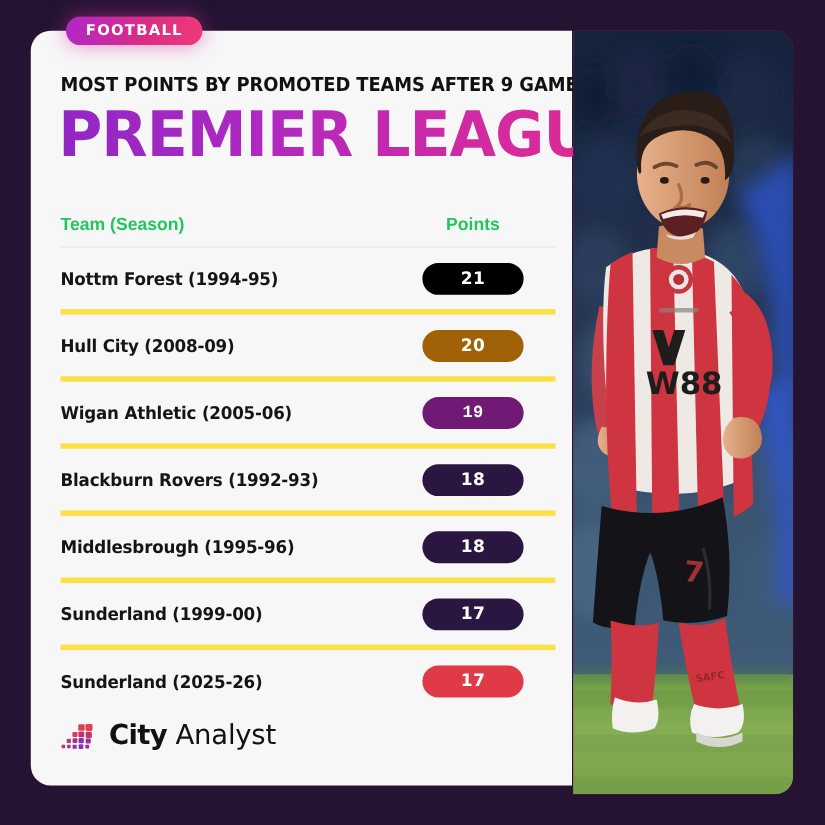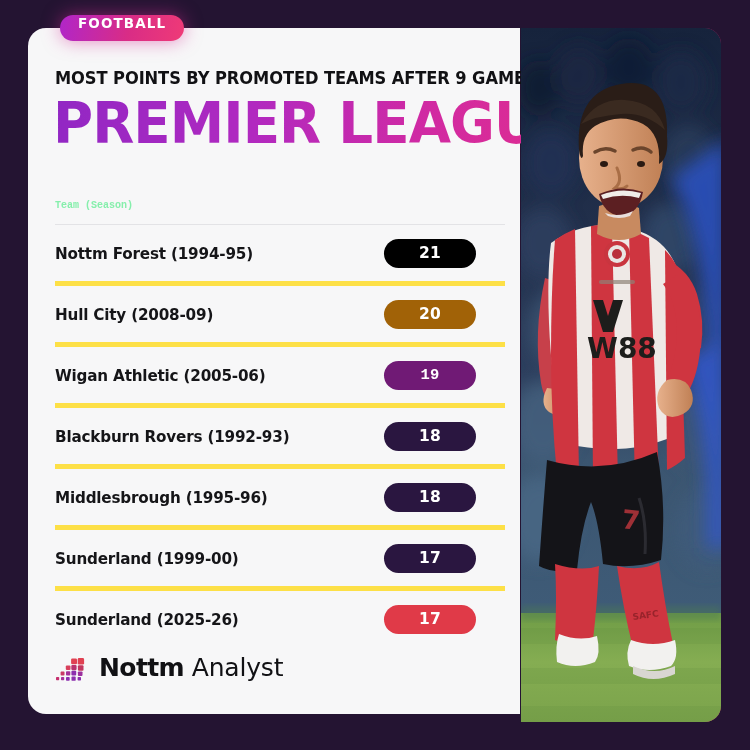--- a/index.html
+++ b/index.html
@@ -36,21 +36,21 @@
   }
 
   
   .badge {
     position: absolute;
     left: 60px;
     top: 15px;
     height: 26px;
     padding: 0 18px;
     display: flex;
-    align-items: flex-start;
+    align-items: center;
     justify-content: center;
     border-radius: 13px;
     background: linear-gradient(100deg, #b026c9 0%, #d92c86 55%, #ef3a77 100%);
     box-shadow: 0 0 18px rgba(214,44,150,0.55);
     z-index: 6;
   }
   .badge-text {
     color: #ffffff;
     font-size: 13.5px;
     font-weight: 700;
@@ -98,24 +98,24 @@
     top: 186px;
     width: 450px;
   }
   .thead {
     display: flex;
     align-items: center;
     height: 38px;
     border-bottom: 1px solid #e3e3e6;
   }
   .th {
-    font-size: 10px;
-    font-weight: 700;
-    color: #86efac;
-    font-family: Liberation Mono, monospace;
+    font-size: 16px;
+    font-weight: 700;
+    color: #22c55e;
+    font-family: Liberation Sans, sans-serif;
   }
   .th.team { flex: 1 1 auto; }
   .th.points {
     width: 150px;
     text-align: center;
     flex: 0 0 150px;
   }
 
   .row {
     display: flex;
@@ -203,20 +203,21 @@
   <div class="badge">
     <span class="badge-text">FOOTBALL</span>
   </div>
 
   <div class="kicker">MOST POINTS BY PROMOTED TEAMS AFTER 9 GAMES</div>
   <div class="headline">PREMIER LEAGUE</div>
 
   <div class="table">
     <div class="thead">
       <div class="th team">Team (Season)</div>
+      <div class="th points">Points</div>
     </div>
 
     <div class="row">
       <div class="cell-team">Nottm Forest (1994-95)</div>
       <div class="cell-points">
         <span class="pill" style="background: #000000;">21</span>
       </div>
     </div>
 
     <div class="row">
@@ -275,21 +276,21 @@
         <rect x="10.8" y="13.4" width="4.7" height="4.7" rx="1" fill="#d8405c"></rect>
         <rect x="16.3" y="12.9" width="5.3" height="5.3" rx="1.1" fill="#b8346f"></rect>
         <rect x="16.1" y="6.4" width="5.9" height="5.9" rx="1.2" fill="#e04152"></rect>
         <rect x="22.7" y="6.1" width="6.4" height="6.4" rx="1.3" fill="#e04152"></rect>
         <rect x="22.9" y="13.2" width="5.6" height="5.6" rx="1.1" fill="#c2365f"></rect>
         <rect x="22.9" y="19.4" width="4.6" height="4.6" rx="0.9" fill="#9c2f9e"></rect>
         <rect x="22.6" y="25" width="3.4" height="3.4" rx="0.7" fill="#8c2fae"></rect>
       </svg>
     </span>
     <span class="logo-text">
-      <span class="bold">Nottm</span><span class="light"> Analyst</span>
+      <span class="bold">City</span><span class="light"> Analyst</span>
     </span>
   </div>
 
   <div class="photo">
     <svg viewBox="0 0 200 694" preserveAspectRatio="xMidYMid slice" xmlns="http://www.w3.org/2000/svg">
       <defs>
         <linearGradient id="crowd" x1="0" y1="0" x2="0" y2="1">
           <stop offset="0%" stop-color="#16233c"></stop>
           <stop offset="35%" stop-color="#22304c"></stop>
           <stop offset="58%" stop-color="#2d3f5e"></stop>

